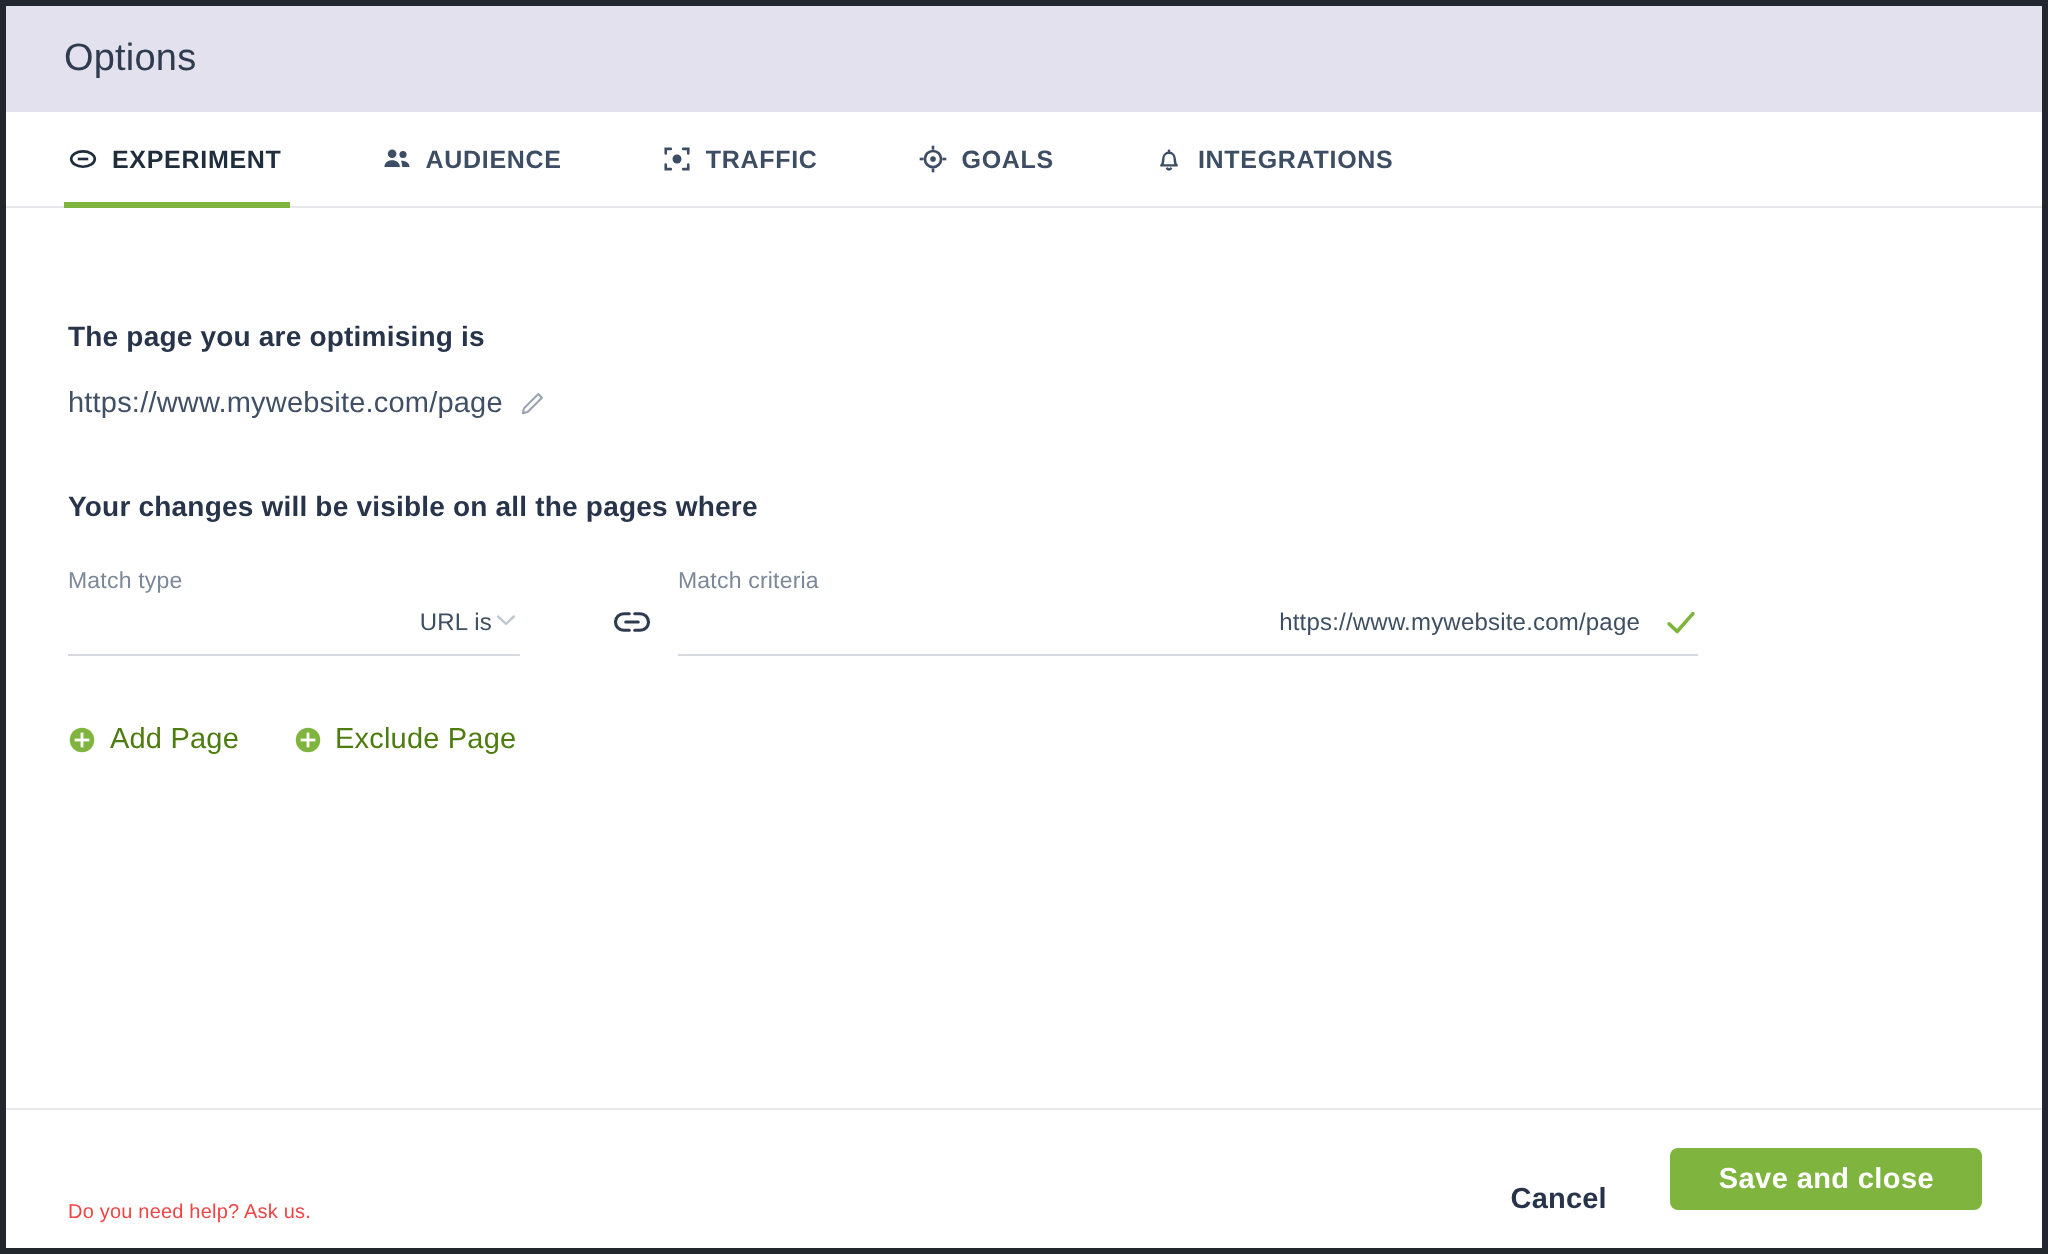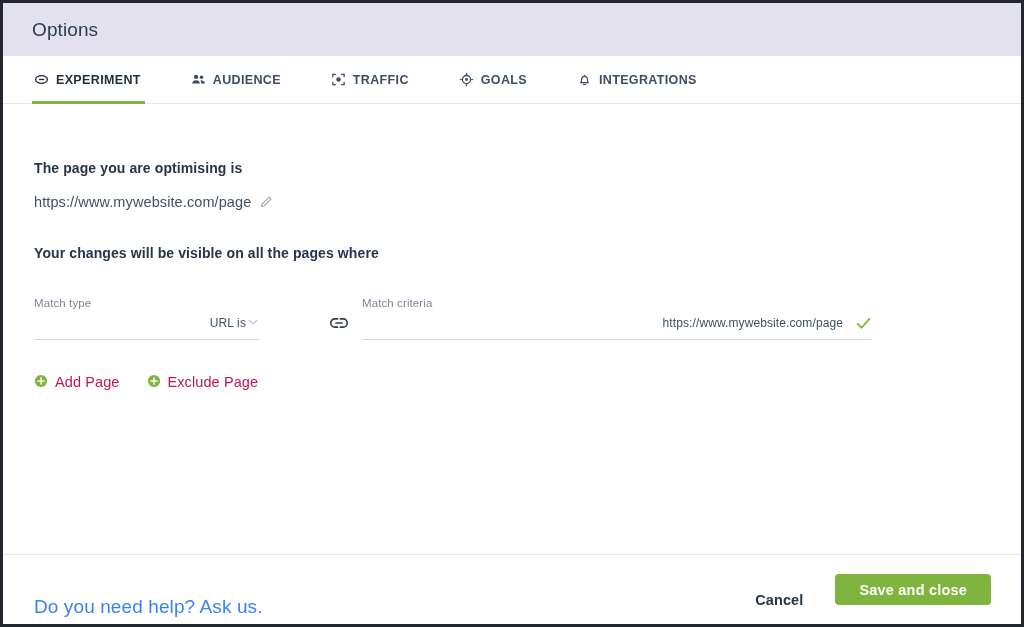--- a/index.html
+++ b/index.html
@@ -138,22 +138,21 @@
     color: #9aa4b2;
   }
   .pencil-icon svg { display: block; }
 
   .heading-2 { margin-top: 35px; }
 
   
   .form-row {
     display: flex;
     align-items: flex-end;
-    margin-top: 36px;
-    gap: 23px;
+    margin-top: 24px;
   }
 
   .field {
     position: relative;
     box-sizing: border-box;
   }
   .field-label {
     font-size: 11.5px;
     color: #7b8899;
     letter-spacing: 0.1px;
@@ -231,22 +230,23 @@
 
   
   .link-row {
     display: flex;
     align-items: center;
     gap: 27px;
     margin-top: 34px;
   }
   .action-link {
     display: inline-flex;
+    align-items: center;
     gap: 7px;
-    color: #be185d;
+    color: #4d7c0f;
     font-size: 14.5px;
     cursor: pointer;
     letter-spacing: 0.1px;
   }
   .plus-icon {
     width: 14px;
     height: 14px;
     flex: 0 0 14px;
     display: inline-flex;
     color: #7fb53f;
@@ -259,22 +259,22 @@
     height: 70px;
     border-top: 1px solid #e8e8ec;
     background: #ffffff;
     display: flex;
     align-items: center;
     justify-content: space-between;
     padding: 0 30px 0 31px;
     box-sizing: border-box;
   }
   .help-link {
-    font-size: 19px;
-    color: #3b82f6;
+    font-size: 10px;
+    color: #ef4444;
     cursor: pointer;
     letter-spacing: 0.1px;
     margin-top: 34px;
   }
   .footer-actions {
     display: flex;
     align-items: center;
     gap: 28px;
   }
   .cancel-button {

